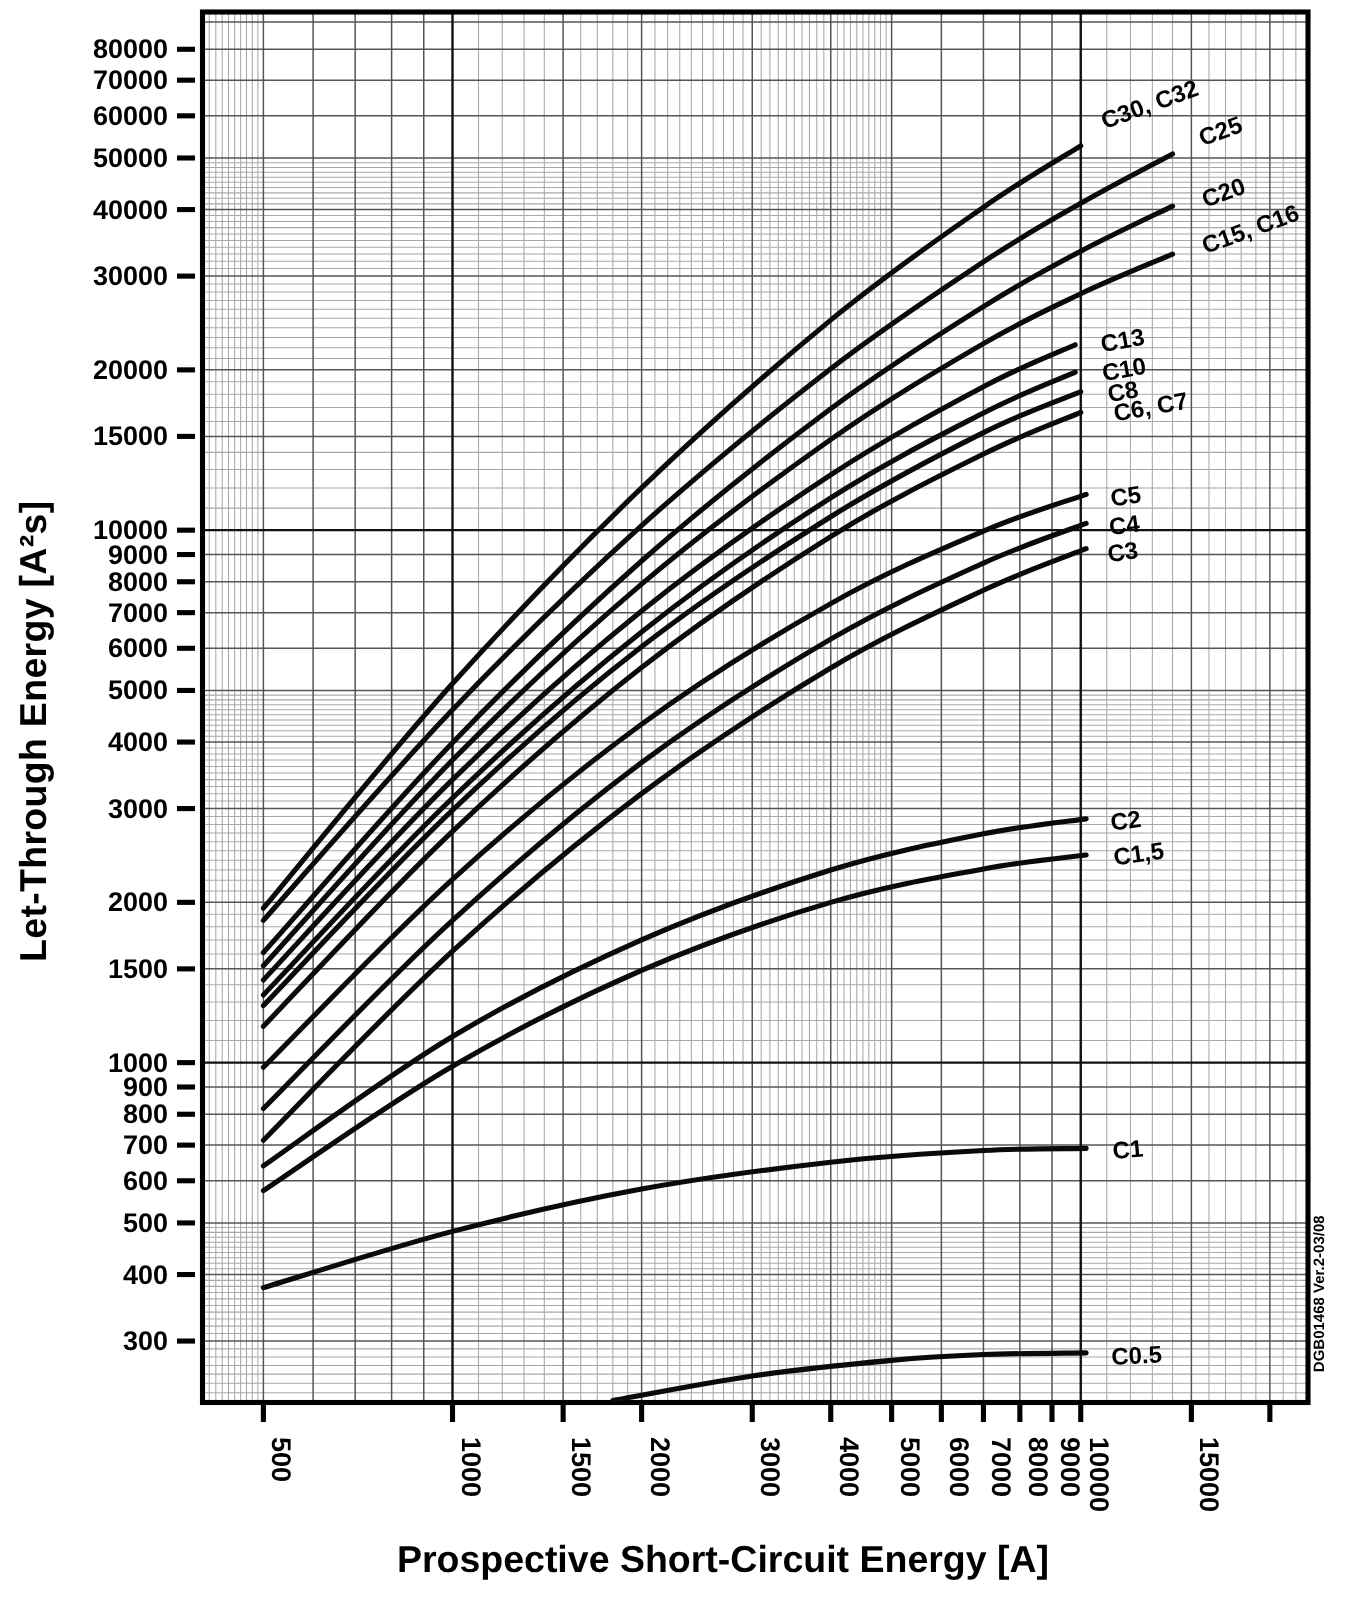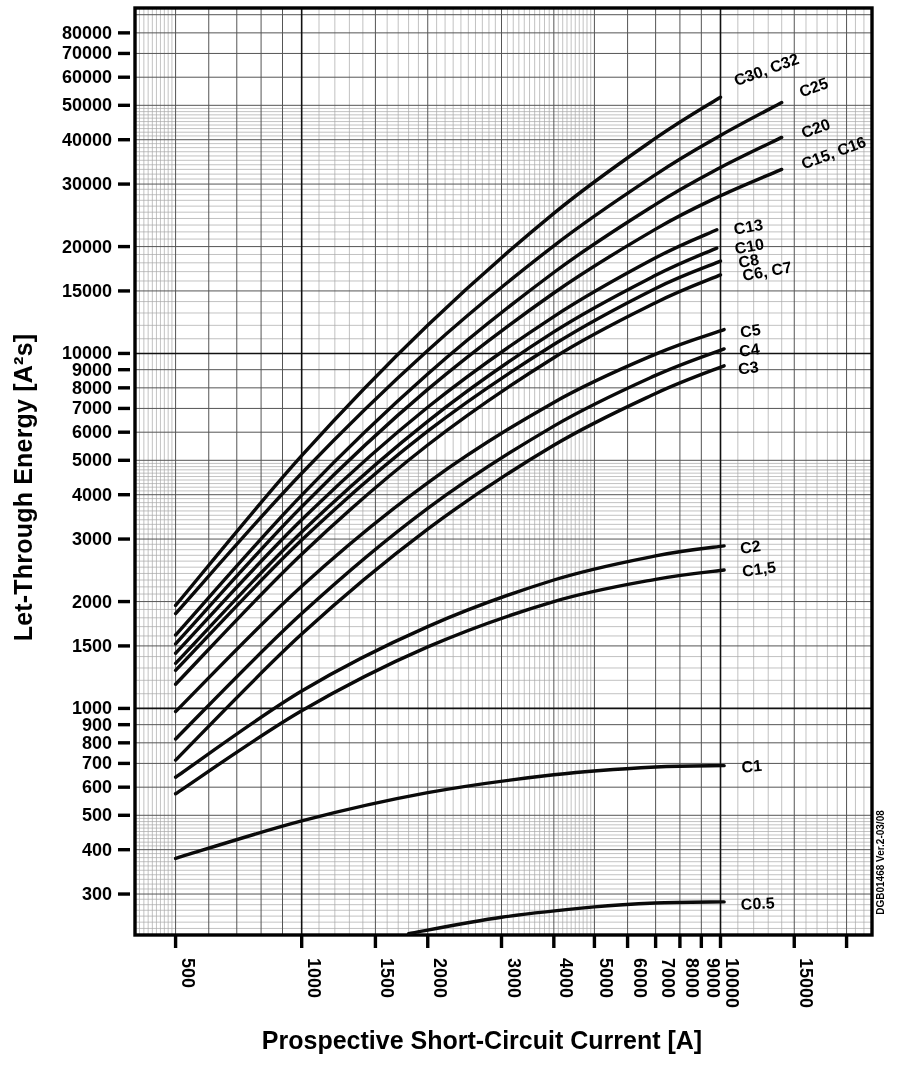--- a/index.html
+++ b/index.html
@@ -329,15 +329,15 @@
         <text transform="translate(741.0998782004019,337.6339247445282) rotate(-8)" text-anchor="start" font-size="16" font-weight="700" fill="#000" font-family="&quot;Liberation Sans&quot;, sans-serif">C5</text>
         <text transform="translate(740.0998782004019,356.8858876433079) rotate(-8)" text-anchor="start" font-size="16" font-weight="700" fill="#000" font-family="&quot;Liberation Sans&quot;, sans-serif">C4</text>
         <text transform="translate(739.0998782004019,374.7956410910237) rotate(-8)" text-anchor="start" font-size="16" font-weight="700" fill="#000" font-family="&quot;Liberation Sans&quot;, sans-serif">C3</text>
         <text transform="translate(741.0998782004019,553.8850396558773) rotate(-8)" text-anchor="start" font-size="16" font-weight="700" fill="#000" font-family="&quot;Liberation Sans&quot;, sans-serif">C2</text>
         <text transform="translate(743.0998782004019,576.9636107792509) rotate(-8)" text-anchor="start" font-size="16" font-weight="700" fill="#000" font-family="&quot;Liberation Sans&quot;, sans-serif">C1,5</text>
         <text transform="translate(742.0998782004019,772.6305429473633) rotate(-5)" text-anchor="start" font-size="16" font-weight="700" fill="#000" font-family="&quot;Liberation Sans&quot;, sans-serif">C1</text>
         <text transform="translate(741.0998782004019,909.9451326267879) rotate(-3)" text-anchor="start" font-size="16" font-weight="700" fill="#000" font-family="&quot;Liberation Sans&quot;, sans-serif">C0.5</text>
       </g>
     </svg>
   <div class="y-title">Let-Through Energy [A²s]</div>
-  <div class="x-title">Prospective Short-Circuit Current [A]</div>
+  <div class="x-title">Prospective Short-Circuit Energy [A]</div>
   <div class="side-note">DGB01468 Ver.2-03/08</div>
 </div>
 
 </body></html>

